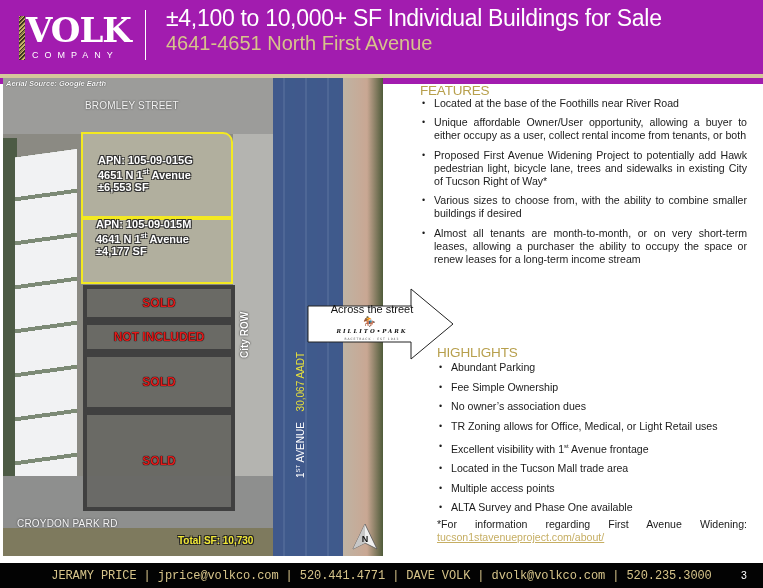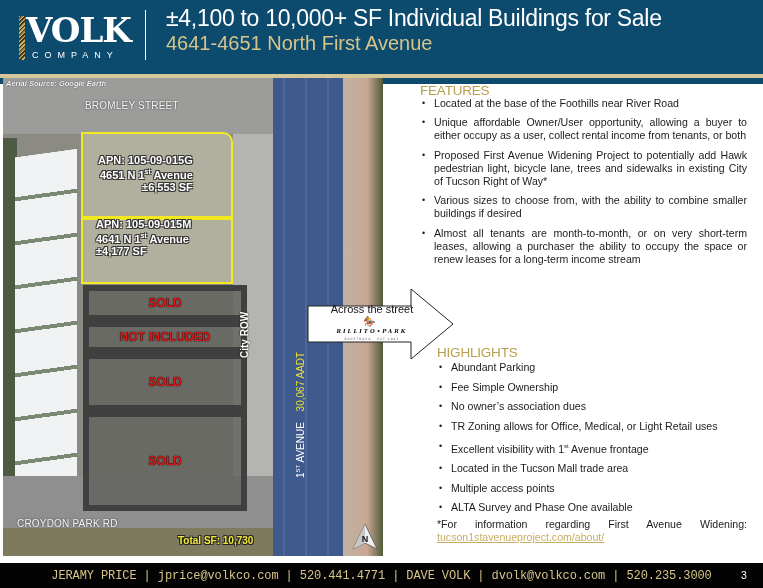--- a/index.html
+++ b/index.html
@@ -1,19 +1,19 @@
 <!DOCTYPE html>
 <html><head>
 <meta charset="utf-8">
 <style>
   * { box-sizing: border-box; margin: 0; padding: 0; }
   body { width: 763px; height: 588px; background: #ffffff; position: relative; overflow: hidden; font-family: "DejaVu Sans", sans-serif; }
 
   
-  .header { position: absolute; left: 0; top: 0; width: 763px; height: 84px; background: #0c4a6e; }
+  .header { position: absolute; left: 0; top: 0; width: 763px; height: 84px; background: #a21caf; }
   .header-rule { position: absolute; left: 0; top: 74px; width: 763px; height: 4px; background: #d4c79a; }
   .logo { position: absolute; left: 14px; top: 8px; width: 124px; height: 56px; }
   .logo-mark { position: absolute; left: 5px; top: 8px; width: 6px; height: 44px;
     background: repeating-linear-gradient(135deg, #c9b46a 0 1px, #3b3420 1px 2px, #8c7c47 2px 3px); }
   .logo-word { position: absolute; left: 12px; top: 2px; font-family: "DejaVu Serif", serif; font-size: 34px; font-weight: bold; color: #ffffff; letter-spacing: -1px; line-height: 40px; }
   .logo-sub { position: absolute; left: 18px; top: 42px; font-family: "Liberation Sans", sans-serif; font-size: 9px; color: #ffffff; letter-spacing: 6px; }
   .header-divider { position: absolute; left: 145px; top: 10px; width: 1px; height: 50px; background: #ffffff; }
   .title { position: absolute; left: 166px; top: 5px; font-family: "Liberation Sans", sans-serif; font-size: 23px; color: #ffffff; white-space: nowrap; letter-spacing: -0.3px; }
   .subtitle { position: absolute; left: 166px; font-family: "Liberation Sans", sans-serif; font-size: 20px; color: #d6c48a; white-space: nowrap; }
   .sub1 { top: 32px; }
@@ -30,31 +30,31 @@
     background: repeating-linear-gradient(90deg, #40598c 0 10px, #4e6796 10px 12px, #3f5a8c 12px 22px); }
   .map .median { position: absolute; left: 340px; top: 0; width: 40px; height: 478px;
     background: linear-gradient(90deg, #bfb3a3 0%, #c9a793 60%, #4f5b3a 100%); }
   .map .townhomes { position: absolute; left: 12px; top: 75px; width: 62px; height: 380px;
     background: repeating-linear-gradient(180deg, #f1f2f3 0 40px, #7c8a75 40px 44px); transform: skewY(-8deg); }
   .map .trees { position: absolute; left: 0; top: 60px; width: 14px; height: 340px; background: #4d5b45; }
 
   .parcel-yellow { position: absolute; border: 2px solid #f3e921; background: rgba(210,205,180,0.55); }
   .parcel-g { left: 78px; top: 54px; width: 152px; height: 86px; border-top-right-radius: 10px; }
   .parcel-m { left: 78px; top: 140px; width: 152px; height: 66px; }
-  .parcel-sold { position: absolute; left: 80px; width: 164px; border: 6px solid #404040; background: rgba(100,100,96,0.85); display: flex; align-items: center; justify-content: center; }
+  .parcel-sold { position: absolute; left: 80px; width: 152px; border: 4px solid #404040; background: rgba(100,100,96,0.85); display: flex; align-items: center; justify-content: center; }
   .ps1 { top: 207px; height: 36px; }
   .ps2 { top: 243px; height: 32px; }
   .ps3 { top: 275px; height: 58px; }
   .ps4 { top: 333px; height: 100px; }
   .sold-label { font-family: "Liberation Sans", sans-serif; font-weight: bold; font-size: 12px; color: #e01b1b; text-shadow: 0 0 1px #000, 0 0 1px #000; }
 
   .apn { position: absolute; font-family: "Liberation Sans", sans-serif; font-weight: bold; font-size: 11px; color: #ffffff; line-height: 12px;
     text-shadow: -1px -1px 0 #333, 1px -1px 0 #333, -1px 1px 0 #333, 1px 1px 0 #333; }
   .apn sup { font-size: 7px; }
-  .apn-g { left: 95px; top: 76px; text-align: right; }
+  .apn-g { left: 95px; top: 76px; }
   .apn-m { left: 93px; top: 140px; }
 
   .map-source { position: absolute; left: 3px; top: 1px; font-family: "Liberation Sans", sans-serif; font-style: italic; font-weight: bold; font-size: 7.5px; color: #ffffff; text-shadow: 0 0 1px #000; }
   .street-label { position: absolute; font-family: "Liberation Sans", sans-serif; font-size: 10px; color: #f4f4f4; text-shadow: 0 0 2px #333; letter-spacing: 0.2px; }
   .bromley { left: 82px; top: 22px; }
   .croydon { left: 14px; top: 440px; }
   .city-row { position: absolute; left: 236px; top: 280px; transform: rotate(-90deg); transform-origin: left top; font-family: "Liberation Sans", sans-serif; font-weight: bold; font-size: 10px; color: #ffffff; text-shadow: 0 0 2px #000; white-space: nowrap; }
   .avenue-label { position: absolute; left: 292px; top: 400px; transform: rotate(-90deg); transform-origin: left top; white-space: nowrap; font-family: "Liberation Sans", sans-serif; font-size: 10px; }
   .avenue-name { color: #ffffff; }
   .avenue-name sup { font-size: 6px; }

